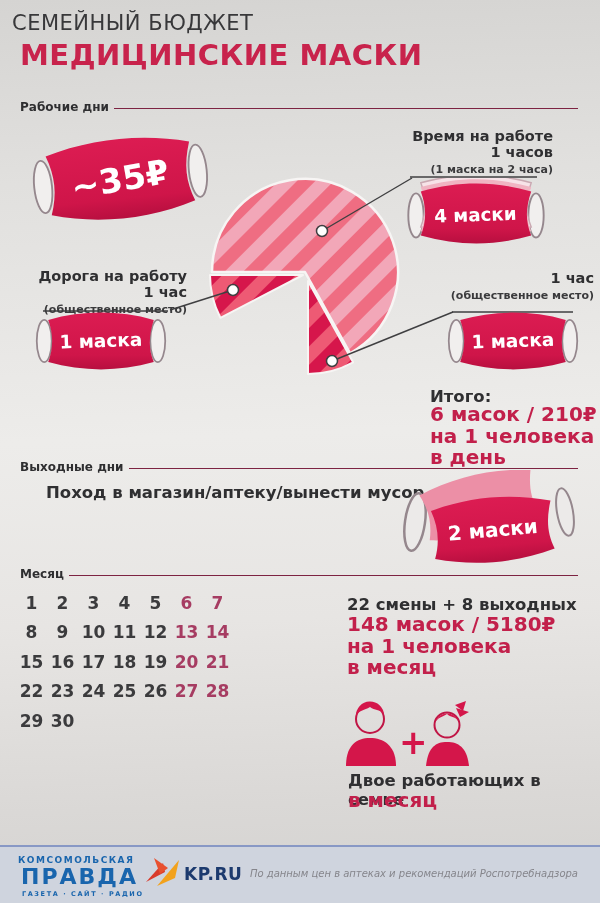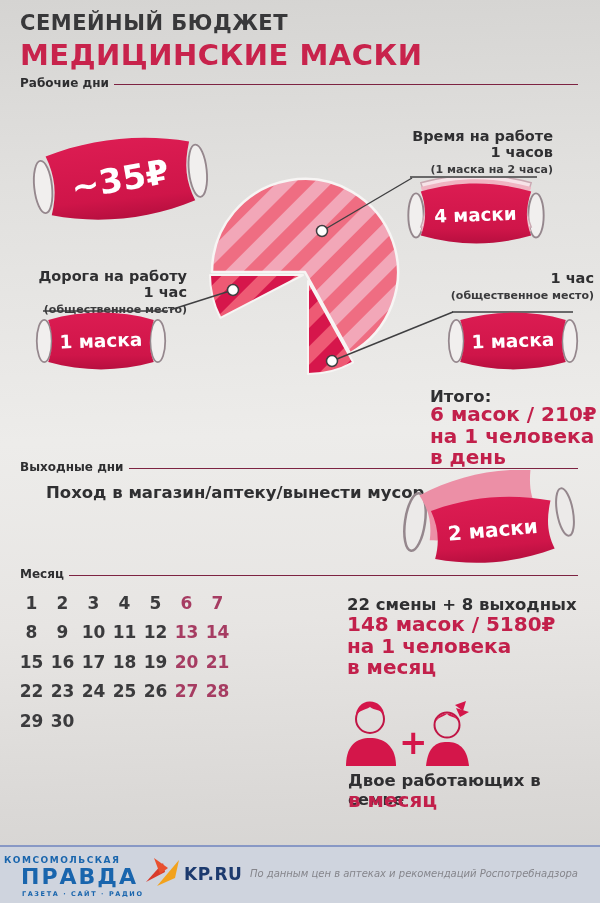--- a/index.html
+++ b/index.html
@@ -2,21 +2,21 @@
 <html><head>
 <meta charset="utf-8">
 <style>
   html,body{margin:0;padding:0;}
   body{width:600px;height:903px;overflow:hidden;font-family:"DejaVu Sans",sans-serif;}
   .page{position:relative;width:600px;height:903px;
     background:linear-gradient(178deg,#d5d4d2 0%,#e1e0de 20%,#edecea 48%,#e7e5e3 68%,#dad8d6 88%,#d3d2d0 100%);
     overflow:hidden;}
   .abs{position:absolute;}
   
-  .supertitle{left:20px;top:11px;font-size:21px;font-weight:700;color:#38383a;letter-spacing:.5px;}
+  .supertitle{left:12px;top:11px;font-size:21px;font-weight:400;color:#38383a;letter-spacing:.5px;}
   .title{left:20px;top:38px;font-size:29px;font-weight:800;color:#c8234c;letter-spacing:.5px;}
   
   .rule{display:flex;align-items:center;left:20px;right:22px;}
   .rule .rlabel{font-size:12px;font-weight:700;color:#2e2e30;white-space:nowrap;}
   .rule .rline{flex:1;border-top:1.6px solid #7d2342;margin-left:5px;margin-top:3px;}
   
   .lbl{position:absolute;text-align:right;color:#2f2f31;font-weight:700;font-size:14.5px;line-height:1.1;}
   .lbl .note{display:block;font-size:11px;font-weight:600;color:#3a3a3c;margin-top:3px;}
   
   .blackline{position:absolute;color:#2f2f31;font-weight:700;font-size:16.5px;}
@@ -24,36 +24,36 @@
   .redlines div{white-space:nowrap;}
   
   .cal-grid{position:absolute;left:16px;top:588px;display:grid;grid-template-columns:repeat(7,31px);grid-auto-rows:29.5px;}
   .cal-day{display:flex;align-items:center;justify-content:center;font-size:17px;font-weight:800;color:#3b3b3d;}
   .cal-day.weekend{color:#a63c62;}
   
   .plus{position:absolute;left:399px;top:722px;font-size:34px;font-weight:800;color:#d4164a;}
   
   .footer-line{position:absolute;left:0;top:845px;width:600px;height:2px;background:#8898c5;}
   .footer{position:absolute;left:0;top:847px;width:600px;height:56px;background:#cfd4de;}
-  .kp-top{position:absolute;left:4px;top:855px;font-size:9px;font-weight:800;color:#1965ad;letter-spacing:1.5px;}
+  .kp-top{position:absolute;left:18px;top:855px;font-size:9px;font-weight:800;color:#1965ad;letter-spacing:1.5px;}
   .kp-name{position:absolute;left:21px;top:864px;font-size:22px;font-weight:800;color:#1965ad;letter-spacing:2px;}
   .kp-sub{position:absolute;left:22px;top:890px;font-size:6.5px;font-weight:700;color:#1965ad;letter-spacing:1.6px;text-align:center;}
   .kpru{position:absolute;left:184px;top:864px;font-size:17px;font-weight:800;color:#1c3a6e;letter-spacing:.5px;}
   .foot-note{position:absolute;right:22px;top:868px;font-size:10px;font-style:italic;color:#85858b;}
   svg text{font-family:"DejaVu Sans",sans-serif;font-weight:700;fill:#ffffff;}
 </style>
 </head>
 <body>
 
 <div class="page">
 
   <div class="abs supertitle">СЕМЕЙНЫЙ БЮДЖЕТ</div>
   <div class="abs title">МЕДИЦИНСКИЕ МАСКИ</div>
 
-  <div class="abs rule" style="top:76px;">
+  <div class="abs rule" style="top:100px;">
     <span class="rlabel">Рабочие дни</span>
     <span class="rline"></span>
   </div>
 
   <svg class="abs" style="left:0;top:0;" width="600" height="480" viewBox="0 0 600 480">
     <defs>
       <pattern id="pLight" width="26" height="26" patternUnits="userSpaceOnUse" patternTransform="rotate(45)">
         <rect width="26" height="26" fill="#ef6d82"></rect>
         <rect x="13" width="13" height="26" fill="#f2a7b8"></rect>
       </pattern>

